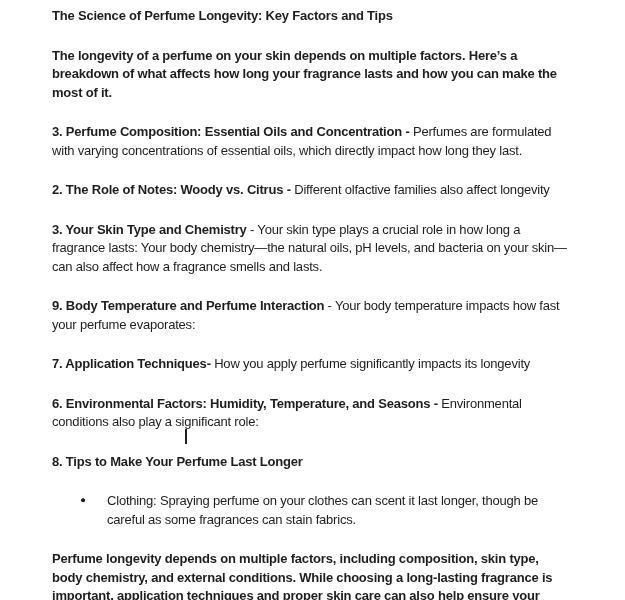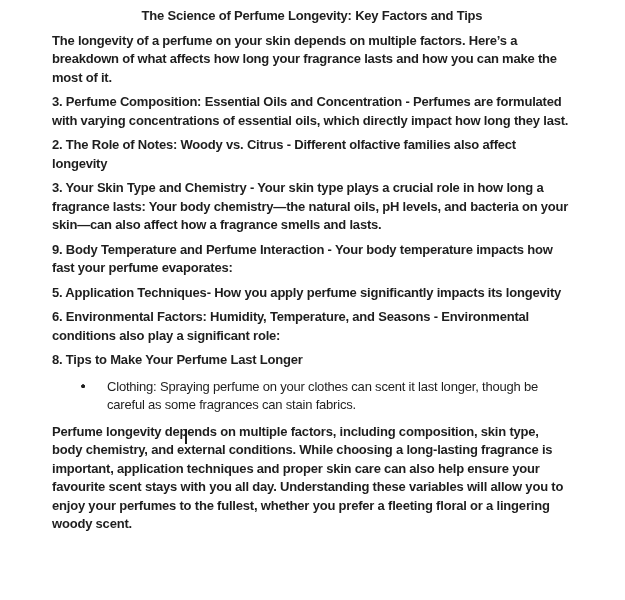--- a/index.html
+++ b/index.html
@@ -15,26 +15,25 @@
     left: 52px; top: 7px;
     width: 520px;
     color: #1e1e1e;
     font-size: 13px;
     line-height: 18.5px;
     letter-spacing: -0.2px;
   }
   .title {
     font-size: 13px;
     font-weight: 700;
-    text-align: center;
     margin: 0 0 6px 0;
   }
-  p { margin: 6px 0; }
+  p { margin: 21px 0; }
   .b { font-weight: 700; }
-  .r { font-weight: 700; }
+  .r { font-weight: 400; }
   ul.tips {
     list-style: none;
     margin: 6px 0;
     padding: 0;
   }
   ul.tips li {
     position: relative;
     padding-left: 55px;
     margin: 8px 0;
   }
@@ -61,21 +60,21 @@
   <p class="b">The longevity of a perfume on your skin depends on multiple factors. Here’s a breakdown of what affects how long your fragrance lasts and how you can make the most of it.</p>
 
   <p><span class="b">3. Perfume Composition: Essential Oils and Concentration -</span><span class="r"> Perfumes are formulated with varying concentrations of essential oils, which directly impact how long they last.</span></p>
 
   <p><span class="b">2. The Role of Notes: Woody vs. Citrus -</span><span class="r"> Different olfactive families also affect longevity</span></p>
 
   <p><span class="b">3. Your Skin Type and Chemistry</span><span class="r"> - Your skin type plays a crucial role in how long a fragrance lasts: Your body chemistry—the natural oils, pH levels, and bacteria on your skin—can also affect how a fragrance smells and lasts.</span></p>
 
   <p><span class="b">9. Body Temperature and Perfume Interaction</span><span class="r"> - Your body temperature impacts how fast your perfume evaporates:</span></p>
 
-  <p><span class="b">5. Application Techniques-</span><span class="r"> How you apply perfume significantly impacts its longevity</span></p>
+  <p><span class="b">7. Application Techniques-</span><span class="r"> How you apply perfume significantly impacts its longevity</span></p>
 
   <p><span class="b">6. Environmental Factors: Humidity, Temperature, and Seasons -</span><span class="r"> Environmental conditions also play a significant role:</span></p>
 
   <p><span class="b">8. Tips to Make Your Perfume Last Longer</span><span class="r"></span></p>
 
   <ul class="tips">
     <li><span class="marker">•</span></li>
     <li><span class="marker">•</span></li>
     <li><span class="marker">•</span></li>
     <li><span class="marker">•</span><span>Clothing: Spraying perfume on your clothes can scent it last longer, though be careful as some fragrances can stain fabrics.</span></li>

